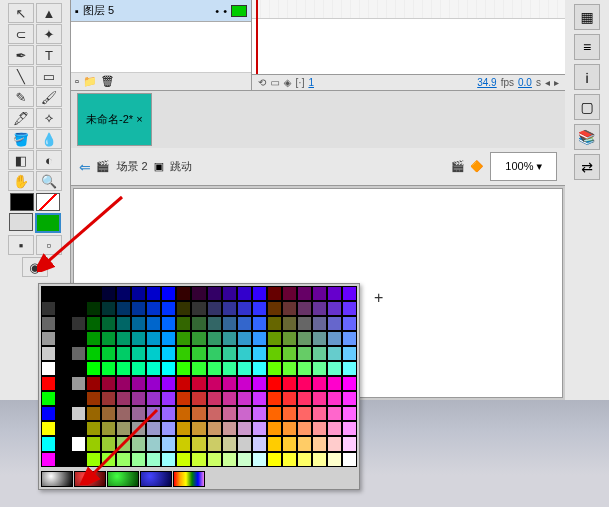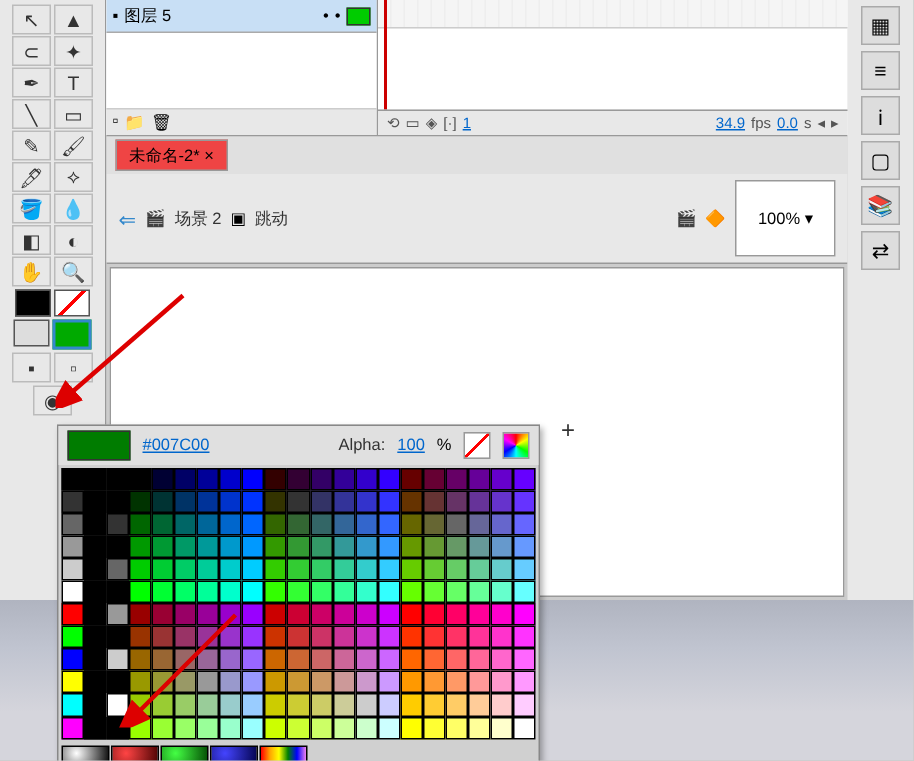--- a/index.html
+++ b/index.html
@@ -13,24 +13,24 @@
 .timeline{background:#e8e8e8;border-bottom:1px solid #999;height:90px;display:flex}
 .tl-layers{width:180px;border-right:1px solid #999;background:#fff}
 .layer{background:#c8dff5;padding:3px 4px;display:flex;align-items:center;gap:4px;border-bottom:1px solid #aaa}
 .layer span{font-size:11px}
 .tl-frames{flex:1;background:#fff;position:relative}
 .frame-rule{height:18px;background:#f5f5f5;border-bottom:1px solid #ccc;display:flex}
 .fr{width:8px;border-right:1px solid #eee;height:100%}
 .tl-bot{display:flex;gap:4px;padding:2px 6px;background:#e8e8e8;border-top:1px solid #999;align-items:center;font-size:10px;color:#555}
 .tl-bot .sp{flex:1}
 .tab-bar{background:#e0e0e0;padding:2px 6px;display:flex;gap:4px}
-.tab{background:#ef4444;border:1px solid #999;padding:2px 8px;font-size:11px}
+.tab{background:#14b8a6;border:1px solid #999;padding:18px 8px;font-size:11px}
 .scene-bar{background:#e8e8e8;border-bottom:1px solid #999;padding:4px 8px;display:flex;align-items:center;gap:6px}
 .scene-bar .lbl{color:#333}
-.zoom{background:#fff;border:1px solid #999;padding:18px 14px;margin-left:auto}
+.zoom{background:#fff;border:1px solid #999;padding:7px 14px;margin-left:auto}
 .stage{flex:1;background:#fff;position:relative;border:1px solid #999;margin:2px}
 .stage .plus{position:absolute;left:300px;top:100px;font-size:16px;color:#333}
 .right{width:40px;background:#e8e8e8;display:flex;flex-direction:column;gap:4px;padding:4px 2px;align-items:center}
 .rbtn{width:24px;height:24px;background:#ddd;border:1px solid #aaa;display:flex;align-items:center;justify-content:center;font-size:14px;cursor:pointer}
 
 .arrow1{position:absolute;left:37px;top:192px;width:90px;height:80px;pointer-events:none}
 .arrow2{position:absolute;left:72px;top:405px;width:90px;height:80px;pointer-events:none}
 
 .picker{position:absolute;left:38px;top:283px;width:320px;background:#d0d0d0;border:1px solid #888;box-shadow:2px 2px 4px rgba(0,0,0,.3)}
 .pk-top{display:flex;align-items:center;gap:8px;padding:3px 6px;background:#e0e0e0}
@@ -218,30 +218,20 @@
 <svg class="arrow1">
     <defs>
       <marker id="ah1" markerWidth="10" markerHeight="10" refX="2" refY="3" orient="auto">
         <path d="M0,0 L0,6 L8,3 z" fill="#d00"></path>
       </marker>
     </defs>
     <line x1="85" y1="5" x2="8" y2="72" stroke="#d00" stroke-width="3" marker-end="url(#ah1)"></line>
   </svg>
 
 <div class="picker">
-  <div class="pk-top">
-    <div class="pk-sw"></div>
-    <span class="pk-hex">#007C00</span>
-    <span class="pk-sp"></span>
-    <span class="pk-a">Alpha:</span>
-    <span class="pk-av">100</span>
-    <span>%</span>
-    <div class="pk-ico" style="background:linear-gradient(135deg,#fff 45%,red 45%,red 55%,#fff 55%)"></div>
-    <div class="pk-ico" style="background:conic-gradient(red,yellow,lime,cyan,blue,magenta,red)"></div>
-  </div>
   <div class="pk-grid" id="pkgrid">
       <div class="pk-cell" style="background: rgb(0, 0, 0);"></div>
       <div class="pk-cell" style="background: rgb(0, 0, 0);"></div>
       <div class="pk-cell" style="background: rgb(0, 0, 0);"></div>
       <div class="pk-cell" style="background: rgb(0, 0, 0);"></div>
       <div class="pk-cell" style="background: rgb(0, 0, 51);"></div>
       <div class="pk-cell" style="background: rgb(0, 0, 102);"></div>
       <div class="pk-cell" style="background: rgb(0, 0, 153);"></div>
       <div class="pk-cell" style="background: rgb(0, 0, 204);"></div>
       <div class="pk-cell" style="background: rgb(0, 0, 255);"></div>

